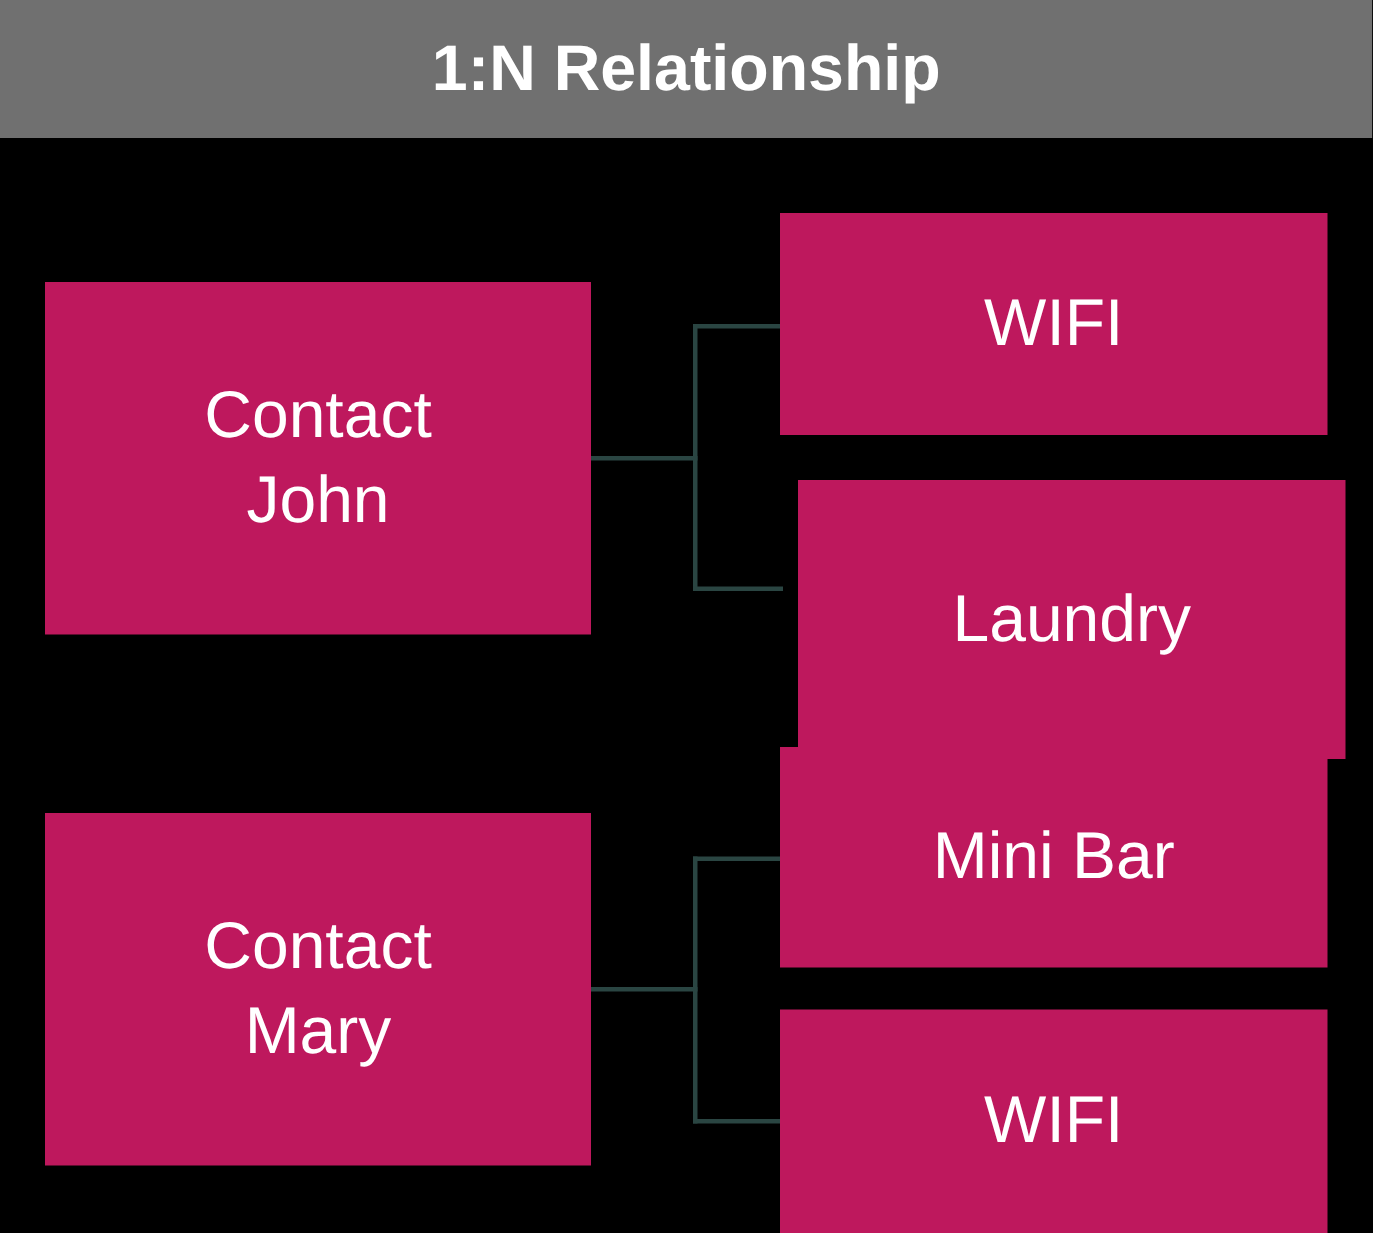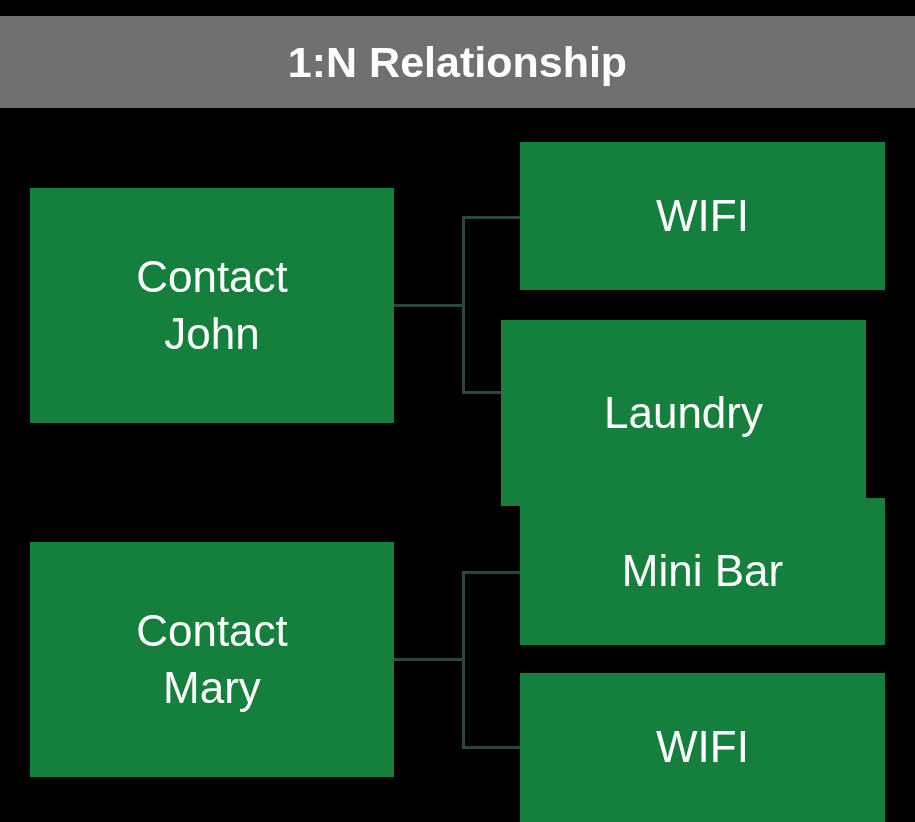--- a/index.html
+++ b/index.html
@@ -16,60 +16,60 @@
     width: 915px;
     height: 822px;
     background: #000000;
     overflow: hidden;
   }
 
   
   .header-bar {
     position: absolute;
     left: 0;
-    top: 16px;
+    top: 0;
     width: 915px;
     height: 92px;
     background: #707070;
     display: flex;
     align-items: center;
     justify-content: center;
   }
   .header-title {
     color: #ffffff;
     font-size: 43px;
     font-weight: bold;
     letter-spacing: 0px;
     line-height: 1;
     white-space: nowrap;
   }
 
   
   .node {
     position: absolute;
-    background: #15803d;
+    background: #be185d;
     display: flex;
     align-items: center;
     justify-content: center;
     text-align: center;
     box-sizing: border-box;
   }
   .node-label {
     color: #ffffff;
     font-size: 44px;
     font-weight: normal;
     line-height: 1.28;
     white-space: pre-line;
   }
 
   .node-contact-john  { left: 30px;  top: 188px; width: 364px; height: 235px; }
   .node-contact-mary  { left: 30px;  top: 542px; width: 364px; height: 235px; }
 
   .node-wifi-1   { left: 520px; top: 142px; width: 365px; height: 148px; }
-  .node-laundry  { left: 501px; top: 320px; width: 365px; height: 186px; }
+  .node-laundry  { left: 532px; top: 320px; width: 365px; height: 186px; }
   .node-minibar  { left: 520px; top: 498px; width: 365px; height: 147px; text-align: center; }
   .node-wifi-2   { left: 520px; top: 673px; width: 365px; height: 149px; }
 
   
   .conn {
     position: absolute;
     background: #2a4542;
   }
   .conn-h { height: 3px; }
   .conn-v { width: 3px; }

